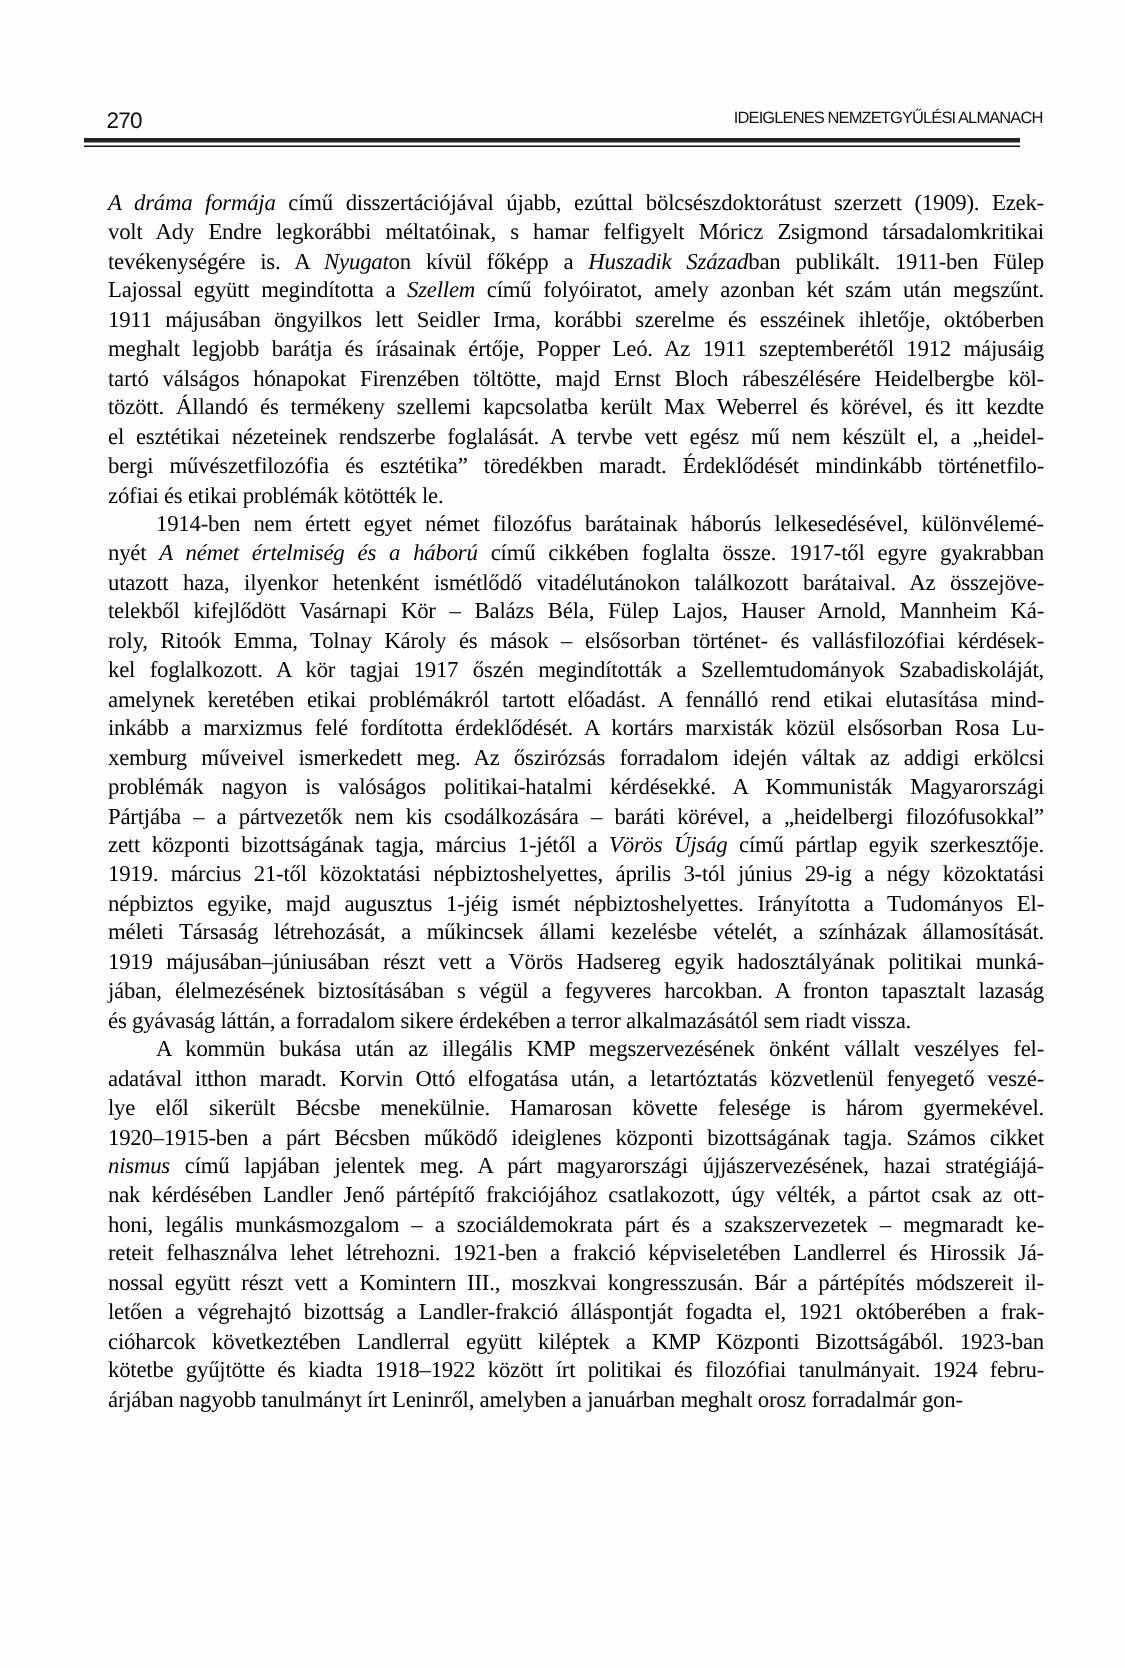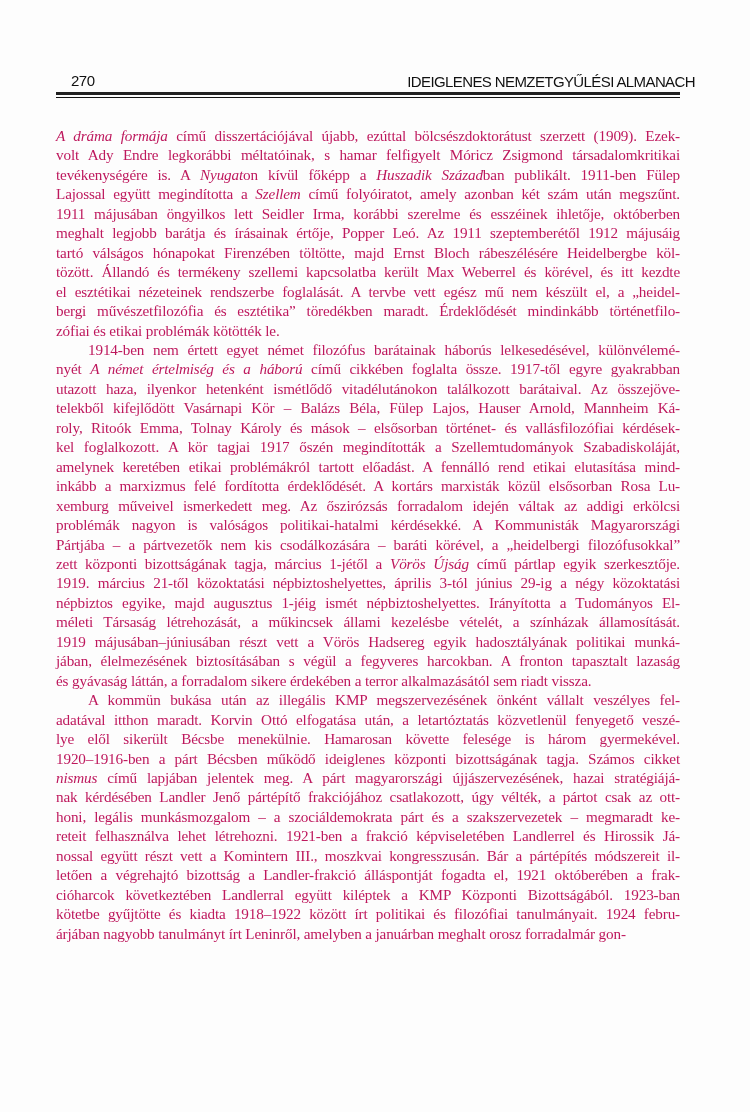--- a/index.html
+++ b/index.html
@@ -3,27 +3,27 @@
 <meta charset="utf-8">
 <style>
   html, body { margin: 0; padding: 0; background: #ffffff; }
   body { width: 750px; height: 1112px; position: relative; overflow: hidden; }
   .page { position: absolute; left: 0; top: 0; width: 750px; height: 1112px; background: #fdfdfd; }
   .header {
     position: absolute; left: 56px; top: 72px; width: 624px; height: 20px;
     font-family: "Liberation Sans", sans-serif; color: #111; margin-left: 15px;
   }
   .page-number { position: absolute; left: 0; top: 0; font-size: 15px; letter-spacing: -0.5px; }
-  .running-title { position: absolute; right: 0; top: 1px; font-size: 15px; letter-spacing: -0.6px; }
+  .running-title { position: absolute; right: 0; top: 1px; font-size: 11px; letter-spacing: -0.6px; }
   .rule-thick { position: absolute; left: 56px; top: 92px; width: 624px; height: 3px; background: #222; }
   .rule-thin { position: absolute; left: 56px; top: 97px; width: 624px; height: 1px; background: #111; }
   .body-text {
-    position: absolute; left: 56px; top: 126px; width: 624px;
+    position: absolute; left: 72px; top: 126px; width: 624px;
     font-family: "Liberation Serif", serif; font-size: 15.2px; line-height: 19.45px;
-    color: #be185d; text-align: justify; letter-spacing: -0.15px;
+    color: #000000; text-align: justify; letter-spacing: -0.15px;
   }
   .line { display: block; text-align: justify; text-align-last: justify; white-space: nowrap; }
   .line.last { text-align-last: left; }
   .line.ind { text-indent: 32px; }
   i { font-style: italic; }
 </style>
 </head>
 <body>
 
 <div class="page">
@@ -65,21 +65,21 @@
         <span class="line"><span>népbiztos egyike, majd augusztus 1-jéig ismét népbiztoshelyettes. Irányította a Tudományos El-</span></span>
         <span class="line"><span>méleti Társaság létrehozását, a műkincsek állami kezelésbe vételét, a színházak államosítását.</span></span>
         <span class="line"><span>1919 májusában–júniusában részt vett a Vörös Hadsereg egyik hadosztályának politikai munká-</span></span>
         <span class="line"><span>jában, élelmezésének biztosításában s végül a fegyveres harcokban. A fronton tapasztalt lazaság</span></span>
         <span class="line last"><span>és gyávaság láttán, a forradalom sikere érdekében a terror alkalmazásától sem riadt vissza.</span></span>
       </div>
       <div>
         <span class="line ind"><span>A kommün bukása után az illegális KMP megszervezésének önként vállalt veszélyes fel-</span></span>
         <span class="line"><span>adatával itthon maradt. Korvin Ottó elfogatása után, a letartóztatás közvetlenül fenyegető veszé-</span></span>
         <span class="line"><span>lye elől sikerült Bécsbe menekülnie. Hamarosan követte felesége is három gyermekével.</span></span>
-        <span class="line"><span>1920–1916-ben a párt Bécsben működő ideiglenes központi bizottságának tagja. Számos cikket</span></span>
+        <span class="line"><span>1920–1915-ben a párt Bécsben működő ideiglenes központi bizottságának tagja. Számos cikket</span></span>
         <span class="line"><i>nismus</i><span> című lapjában jelentek meg. A párt magyarországi újjászervezésének, hazai stratégiájá-</span></span>
         <span class="line"><span>nak kérdésében Landler Jenő pártépítő frakciójához csatlakozott, úgy vélték, a pártot csak az ott-</span></span>
         <span class="line"><span>honi, legális munkásmozgalom – a szociáldemokrata párt és a szakszervezetek – megmaradt ke-</span></span>
         <span class="line"><span>reteit felhasználva lehet létrehozni. 1921-ben a frakció képviseletében Landlerrel és Hirossik Já-</span></span>
         <span class="line"><span>nossal együtt részt vett a Komintern III., moszkvai kongresszusán. Bár a pártépítés módszereit il-</span></span>
         <span class="line"><span>letően a végrehajtó bizottság a Landler-frakció álláspontját fogadta el, 1921 októberében a frak-</span></span>
         <span class="line"><span>cióharcok következtében Landlerral együtt kiléptek a KMP Központi Bizottságából. 1923-ban</span></span>
         <span class="line"><span>kötetbe gyűjtötte és kiadta 1918–1922 között írt politikai és filozófiai tanulmányait. 1924 febru-</span></span>
         <span class="line last"><span>árjában nagyobb tanulmányt írt Leninről, amelyben a januárban meghalt orosz forradalmár gon-</span></span>
       </div>

